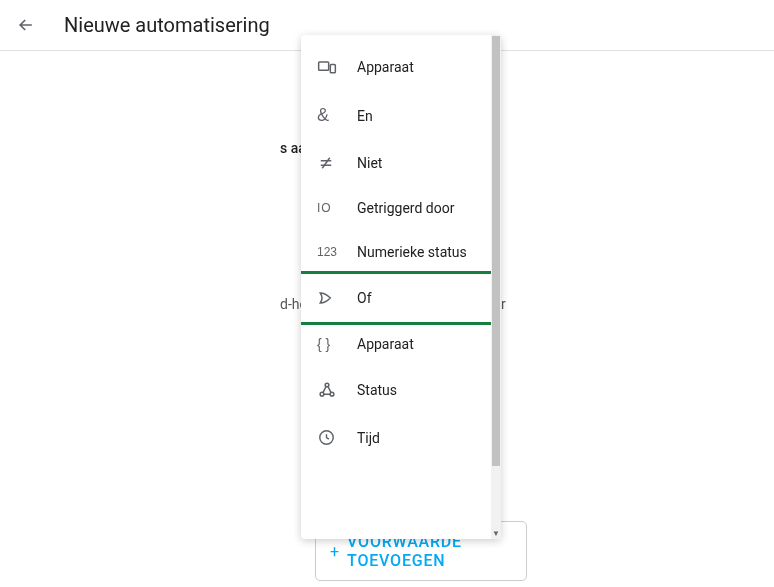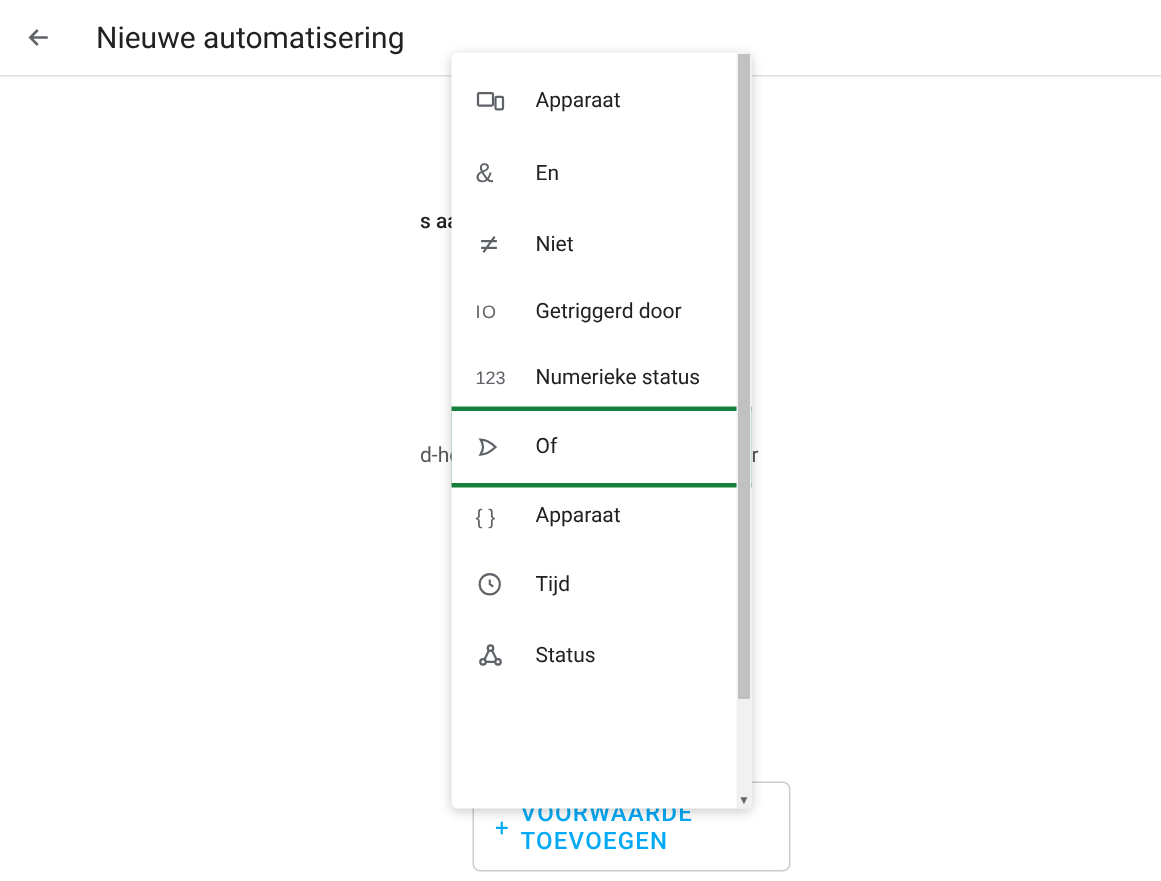--- a/index.html
+++ b/index.html
@@ -216,37 +216,37 @@
           <div class="menu-label">Of</div>
         </div>
         <div class="menu-item">
           <div class="menu-icon">
             <span class="icon-text" style="font-size:14px;">{ }</span>
           </div>
           <div class="menu-label">Apparaat</div>
         </div>
         <div class="menu-item">
           <div class="menu-icon">
-            <svg width="19" height="19" viewBox="0 0 24 24" fill="none" stroke="#5f6368" stroke-width="1.8">
-              <circle cx="12" cy="12" r="8.5"></circle>
-              <path d="M12 8v4l3 2"></path>
-            </svg>
-          </div>
-          <div class="menu-label">Tijd</div>
-        </div>
-        <div class="menu-item">
-          <div class="menu-icon">
             <svg width="20" height="20" viewBox="0 0 24 24" fill="none" stroke="#5f6368" stroke-width="1.8">
               <circle cx="6" cy="17" r="2.2"></circle>
               <circle cx="18" cy="17" r="2.2"></circle>
               <circle cx="12" cy="6" r="2.2"></circle>
               <path d="M7.2 15.2 L10.8 7.8 M13.2 7.8 L16.8 15.2 M8.2 17 L15.8 17"></path>
             </svg>
           </div>
           <div class="menu-label">Status</div>
+        </div>
+        <div class="menu-item">
+          <div class="menu-icon">
+            <svg width="19" height="19" viewBox="0 0 24 24" fill="none" stroke="#5f6368" stroke-width="1.8">
+              <circle cx="12" cy="12" r="8.5"></circle>
+              <path d="M12 8v4l3 2"></path>
+            </svg>
+          </div>
+          <div class="menu-label">Tijd</div>
         </div>
       </div>
     <div class="scrollbar">
       <div class="scroll-arrow-up">▲</div>
       <div class="scroll-thumb"></div>
       <div class="scroll-arrow-down">▼</div>
     </div>
   </div>
 </div>
 

